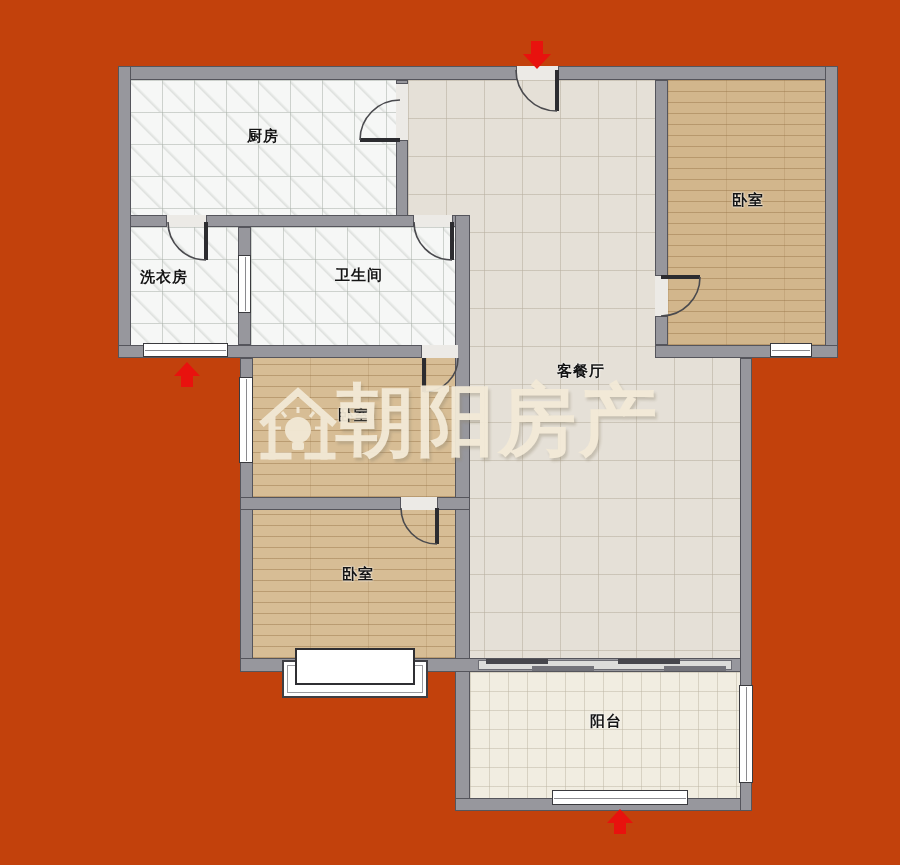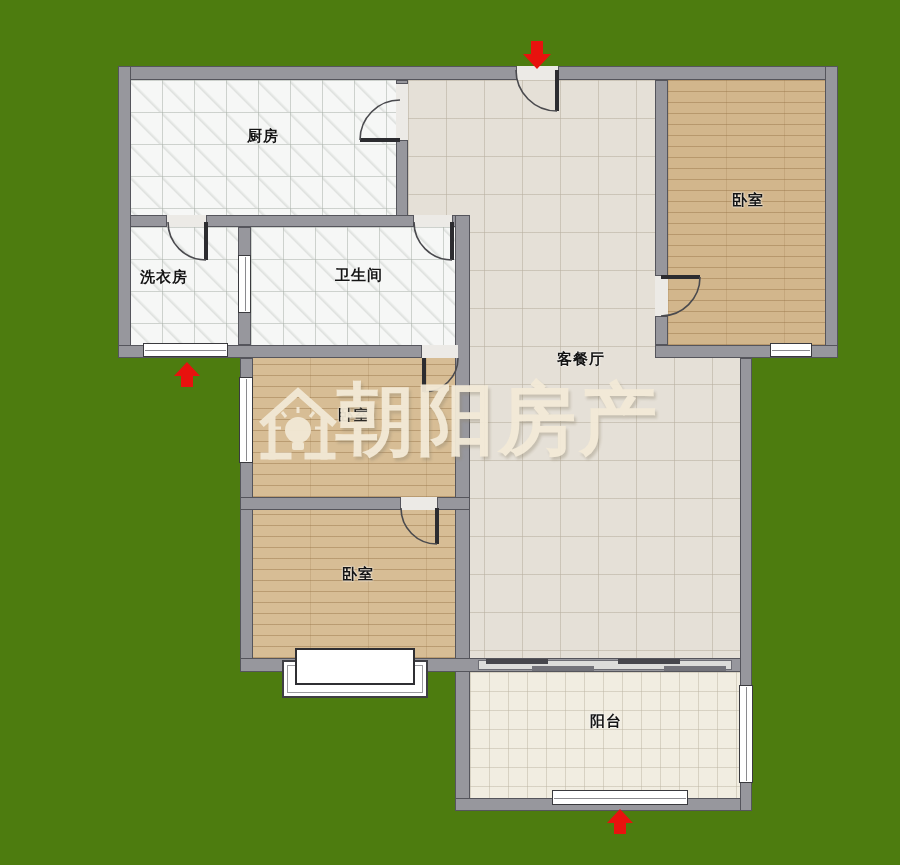--- a/index.html
+++ b/index.html
@@ -1,17 +1,17 @@
 <!DOCTYPE html>
 <html><head>
 <meta charset="utf-8">
 <style>
   html,body{margin:0;padding:0;background:#ffffff;}
-  .plan{position:relative;width:900px;height:865px;background:#4d7c0f;overflow:hidden;
-        font-family:Liberation Serif, serif;}
+  .plan{position:relative;width:900px;height:865px;background:#c2410c;overflow:hidden;
+        font-family:Liberation Sans, sans-serif;}
   .floor{position:absolute;z-index:1;}
   .tile-white{background-color:#f6f7f6;
     background-image:linear-gradient(rgba(172,180,172,.55) 1px,transparent 1px),
       linear-gradient(90deg,rgba(172,180,172,.55) 1px,transparent 1px),
       linear-gradient(45deg,transparent 44%,rgba(168,175,168,.30) 47%,transparent 53%);
     background-size:32px 32px;}
   .tile-living{background-color:#e5e0d7;
     background-image:linear-gradient(rgba(186,178,163,.6) 1px,transparent 1px),
       linear-gradient(90deg,rgba(186,178,163,.6) 1px,transparent 1px);
     background-size:38px 38px;}
@@ -129,21 +129,21 @@
       <path d="M531,41 h12 v13 h8 l-14,15 l-14,-15 h8 z"></path>
       <path d="M187,362 l13,14 h-7 v11 h-12 v-11 h-7 z"></path>
       <path d="M620,809 l13,14 h-7 v11 h-12 v-11 h-7 z"></path>
     </g>
   </svg>
 
   <span class="room-label" style="left:263px;top:136px;">厨房</span>
   <span class="room-label" style="left:164px;top:277px;">洗衣房</span>
   <span class="room-label" style="left:359px;top:275px;">卫生间</span>
   <span class="room-label" style="left:748px;top:200px;">卧室</span>
-  <span class="room-label" style="left:581px;top:359px;">客餐厅</span>
+  <span class="room-label" style="left:581px;top:371px;">客餐厅</span>
   <span class="room-label" style="left:354px;top:415px;">卧室</span>
   <span class="room-label" style="left:358px;top:574px;">卧室</span>
   <span class="room-label" style="left:606px;top:721px;">阳台</span>
 
   <svg class="wm" style="left:256px;top:384px;" width="84" height="82" viewBox="0 0 84 82" opacity="0.95">
     <g stroke="#f2e9d6" stroke-width="7" fill="none" stroke-linecap="square">
       <path d="M8,38 L42,8 L76,38"></path>
       <path d="M16,36 V72"></path>
       <path d="M68,36 V72"></path>
       <path d="M8,72 H32"></path>

